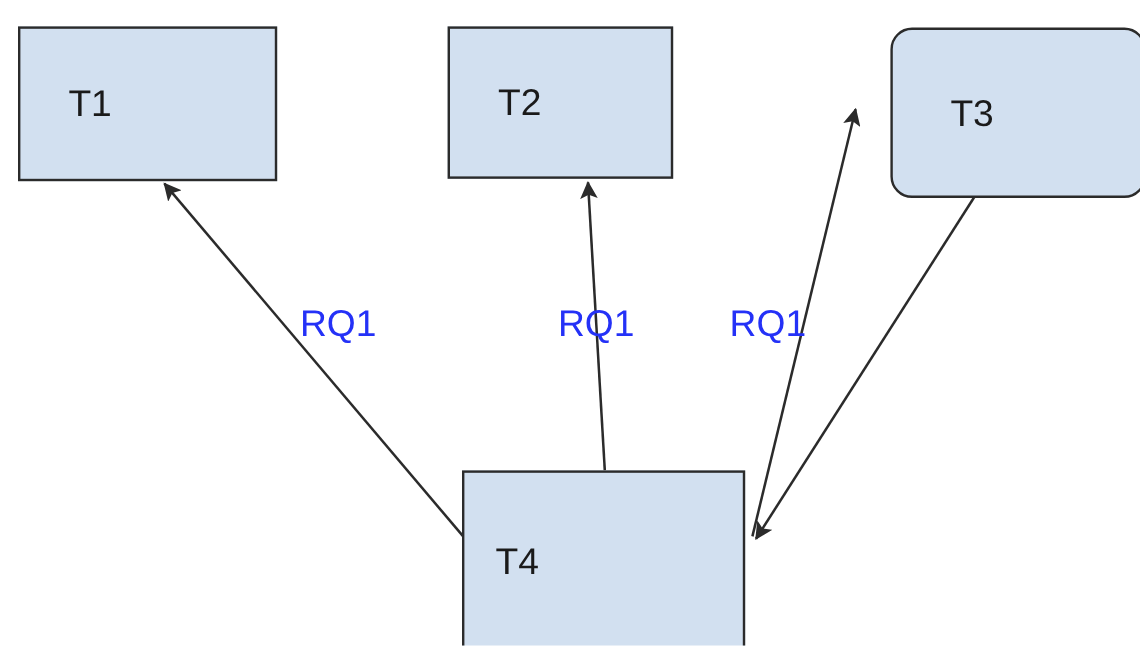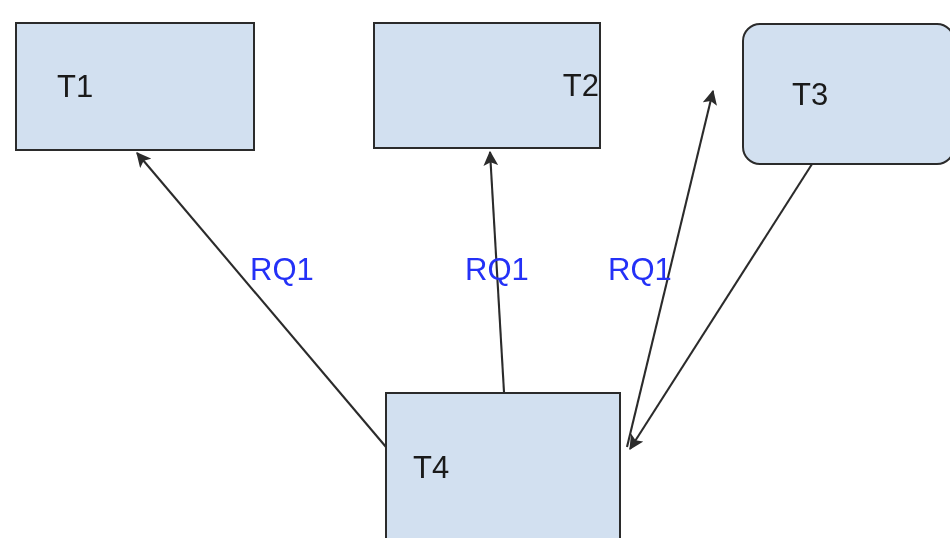--- a/index.html
+++ b/index.html
@@ -34,22 +34,22 @@
     display: flex;
     align-items: center;
   }
   .node-label {
     font-family: "Liberation Sans", sans-serif;
     font-size: 31px;
     color: #1a1a1a;
     line-height: 1;
     white-space: nowrap;
   }
-  #node-t1 { left: 15px;  top: 22px;  width: 240px; height: 129px; }
-  #node-t2 { left: 373px; top: 22px;  width: 228px; height: 127px; justify-content: flex-end; }
+  #node-t1 { left: 15px;  top: 22px;  width: 216px; height: 129px; }
+  #node-t2 { left: 373px; top: 22px;  width: 188px; height: 127px; }
   #node-t3 { left: 742px; top: 23px;  width: 213px; height: 142px; border-radius: 18px; }
   #node-t4 { left: 385px; top: 392px; width: 236px; height: 150px; }
 
   #node-t1 .node-label { margin-left: 40px; }
   #node-t2 .node-label { margin-left: 40px; }
   #node-t3 .node-label { margin-left: 48px; }
   #node-t4 .node-label { margin-left: 26px; }
 
   .edge-label {
     position: absolute;

